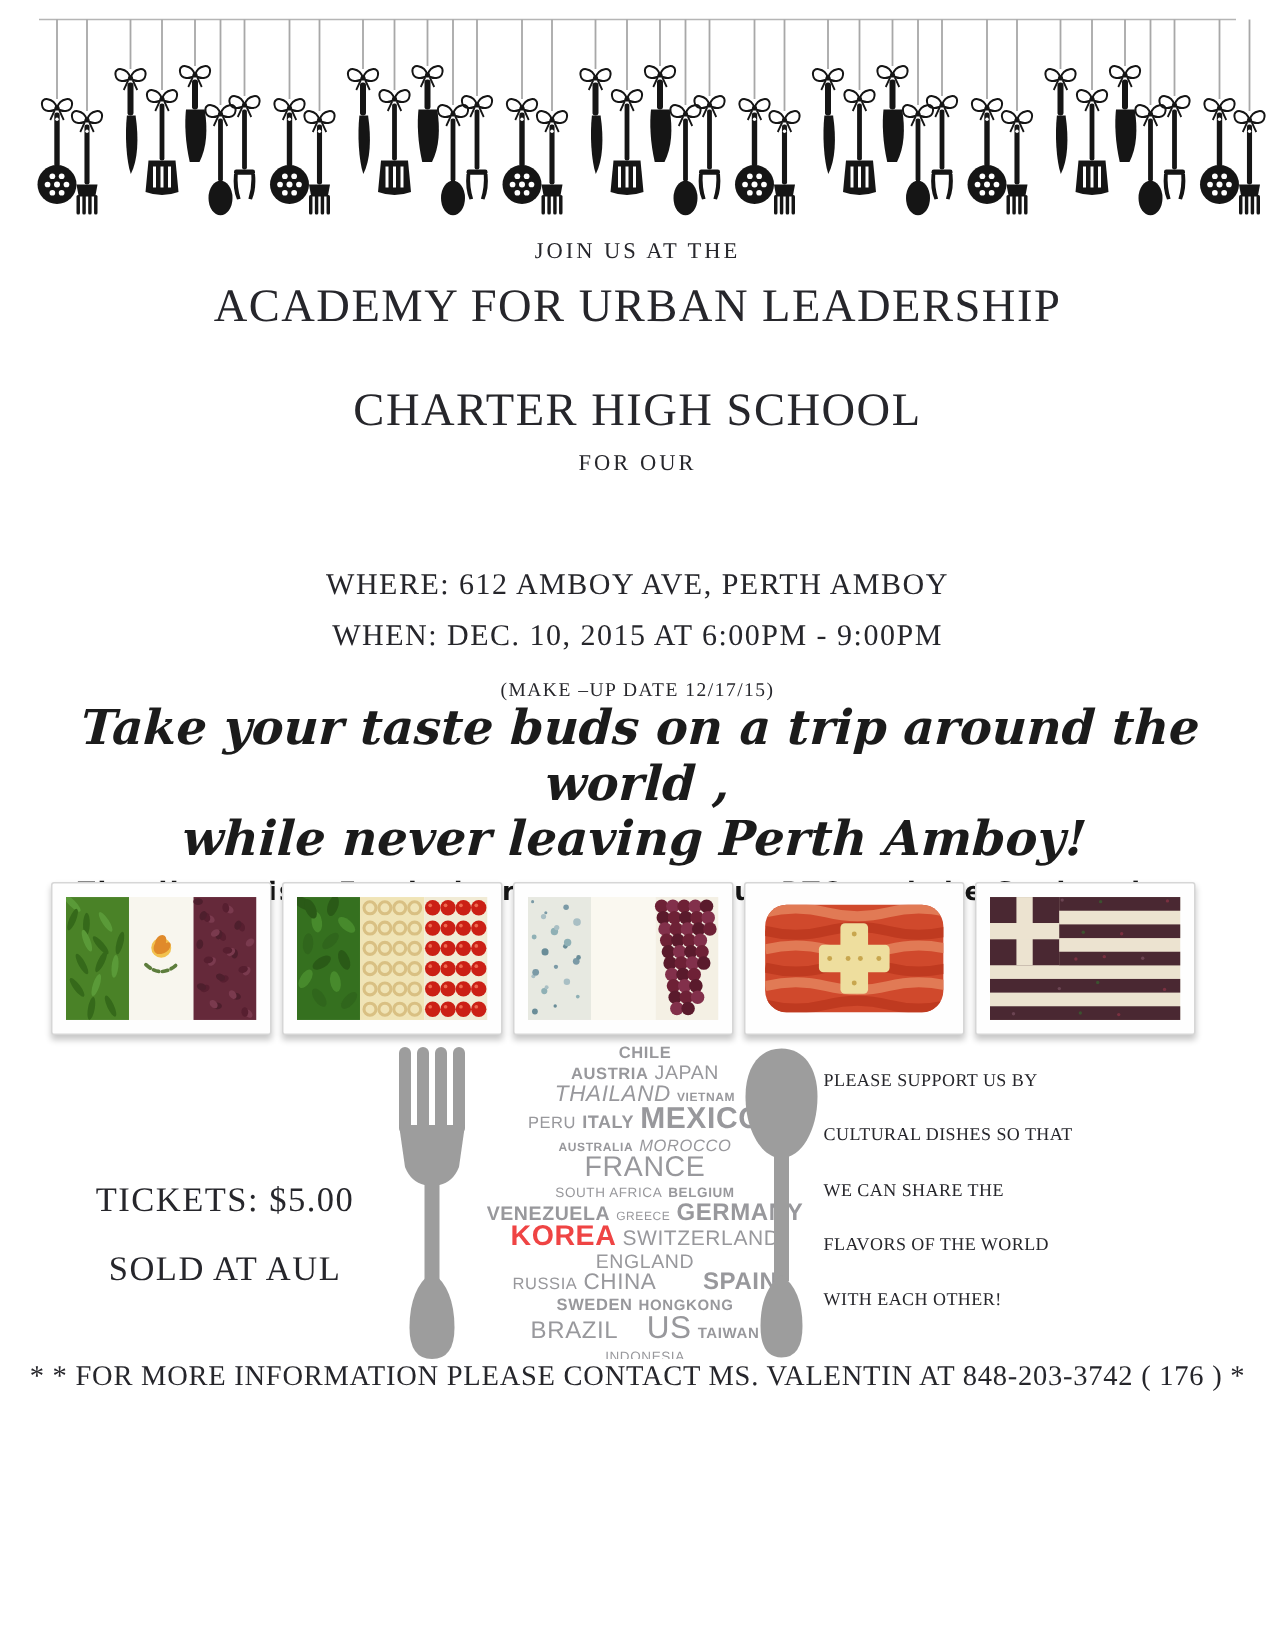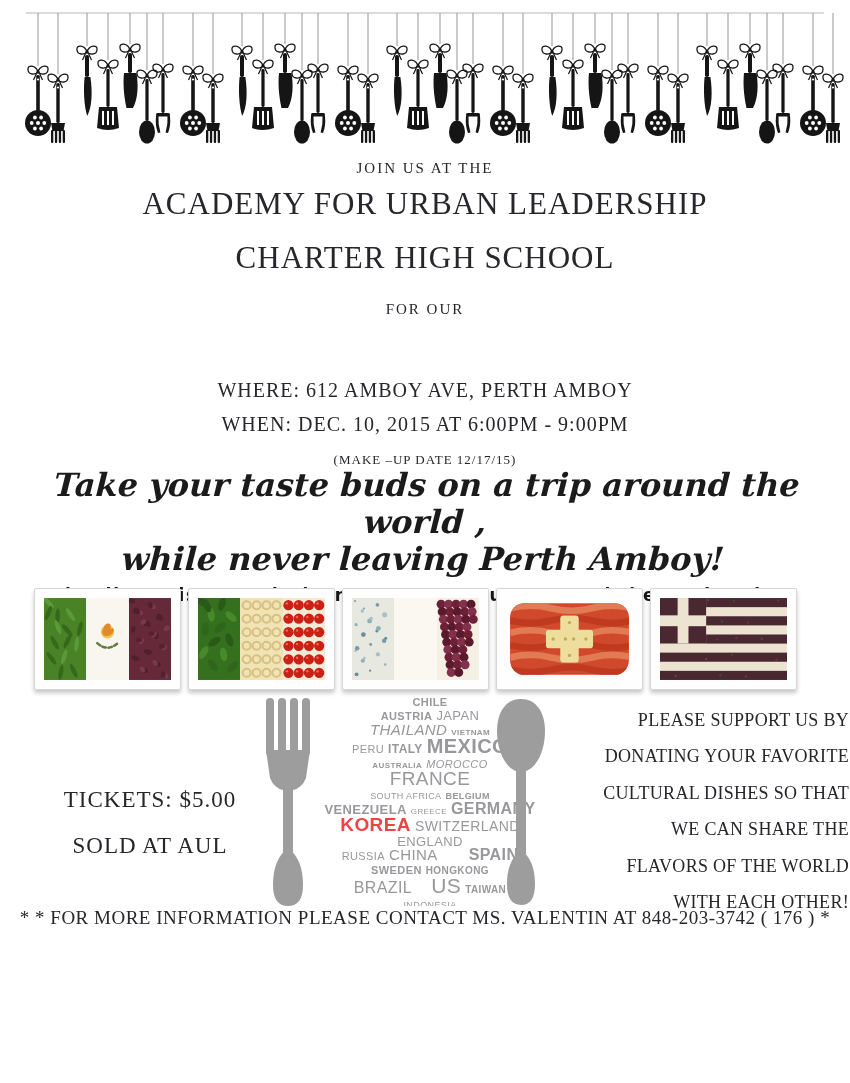--- a/index.html
+++ b/index.html
@@ -5,21 +5,21 @@
 <style>
   :root{ --ink:#26262b; --cloud:#98989c; --cutlery:#9d9d9d; }
   html,body{margin:0;padding:0;background:#fff;}
   .flyer{position:relative;width:850px;height:937px;background:#fff;overflow:hidden;
          font-family:"Liberation Serif",serif;color:var(--ink);}
   .abs{position:absolute;}
   .ctr{left:0;width:100%;text-align:center;}
   
   .h-join   {top:160px;font-size:15px;letter-spacing:2px;}
   .h-school1{top:186px;font-size:31px;letter-spacing:1px;}
-  .h-school2{top:240px;font-size:31px;letter-spacing:1px;}
+  .h-school2{top:255px;font-size:31px;letter-spacing:1px;}
   .h-forour {top:301px;font-size:15px;letter-spacing:2px;}
   .h-event  {top:327px;font-size:28px;letter-spacing:2px;}
   .h-where  {top:379px;font-size:20px;letter-spacing:1px;}
   .h-when   {top:413px;font-size:20px;letter-spacing:1px;}
   .h-makeup {top:452px;font-size:13px;letter-spacing:1px;}
   
   .tagline{top:467px;font-family:"DejaVu Serif",serif;font-style:italic;font-weight:bold;
            font-size:32px;line-height:37px;color:#1b1b1b;transform:skewX(-3deg);}
   
   .fundraiser{top:573px;font-family:"DejaVu Sans","Liberation Sans",sans-serif;font-weight:bold;
@@ -34,21 +34,21 @@
   .tickets{left:50px;top:787px;width:200px;text-align:center;font-size:23px;letter-spacing:1px;}
   .tickets .t2{margin-top:20px;}
   #big-fork{left:262px;top:698px;}
   #big-spoon{left:492px;top:698px;}
   .wordcloud{left:316px;top:694px;width:228px;height:212px;text-align:center;
              font-family:"Liberation Sans",sans-serif;overflow:hidden;}
   .wc-line{line-height:.9;white-space:nowrap;}
   .wordcloud span{color:var(--cloud);margin:0 2px;letter-spacing:.4px;font-weight:bold;}
   .wordcloud .wc-n{font-weight:normal;}
   .wordcloud .wc-d{color:#ef4444;}
-  .support{left:549px;top:702px;width:300px;text-align:right;font-size:18px;
+  .support{left:549px;top:702px;width:300px;text-align:left;font-size:12px;
            line-height:36.4px;letter-spacing:.3px;}
   .contact{top:907px;font-size:19px;letter-spacing:.5px;}
 </style>
 </head>
 <body>
 
 <div class="flyer">
 
   <svg id="utensil-banner" class="abs" style="top:0;left:0" width="850" height="158" viewBox="0 0 850 158">
       <defs>
@@ -503,21 +503,20 @@
     </div>
 
   <svg id="big-spoon" class="abs" width="58" height="210" viewBox="0 0 58 210">
     <path d="M29,1 C44,1 53,14 53,33 C53,56 42,74 29,74 C16,74 5,56 5,33 C5,14 14,1 29,1 Z" fill="var(--cutlery)"></path>
     <rect x="24" y="70" width="10" height="86" fill="var(--cutlery)"></rect>
     <path d="M29,152 q14,10 14,34 q0,21 -14,21 q-14,0 -14,-21 q0,-24 14,-34 Z" fill="var(--cutlery)"></path>
   </svg>
 
   <div class="abs support">
     <div>PLEASE SUPPORT US BY</div>
-    <div>DONATING YOUR FAVORITE</div>
     <div>CULTURAL DISHES SO THAT</div>
     <div>WE CAN SHARE THE</div>
     <div>FLAVORS OF THE WORLD</div>
     <div>WITH EACH OTHER!</div>
   </div>
 
   <div class="abs ctr contact">* * FOR MORE INFORMATION PLEASE CONTACT  MS. VALENTIN  AT 848-203-3742  ( 176 ) *</div>
 
   <div id="flag-row-bottom" class="flag-row">
       <div class="tray" title="Spain flag made of food (chorizo, rice)">

